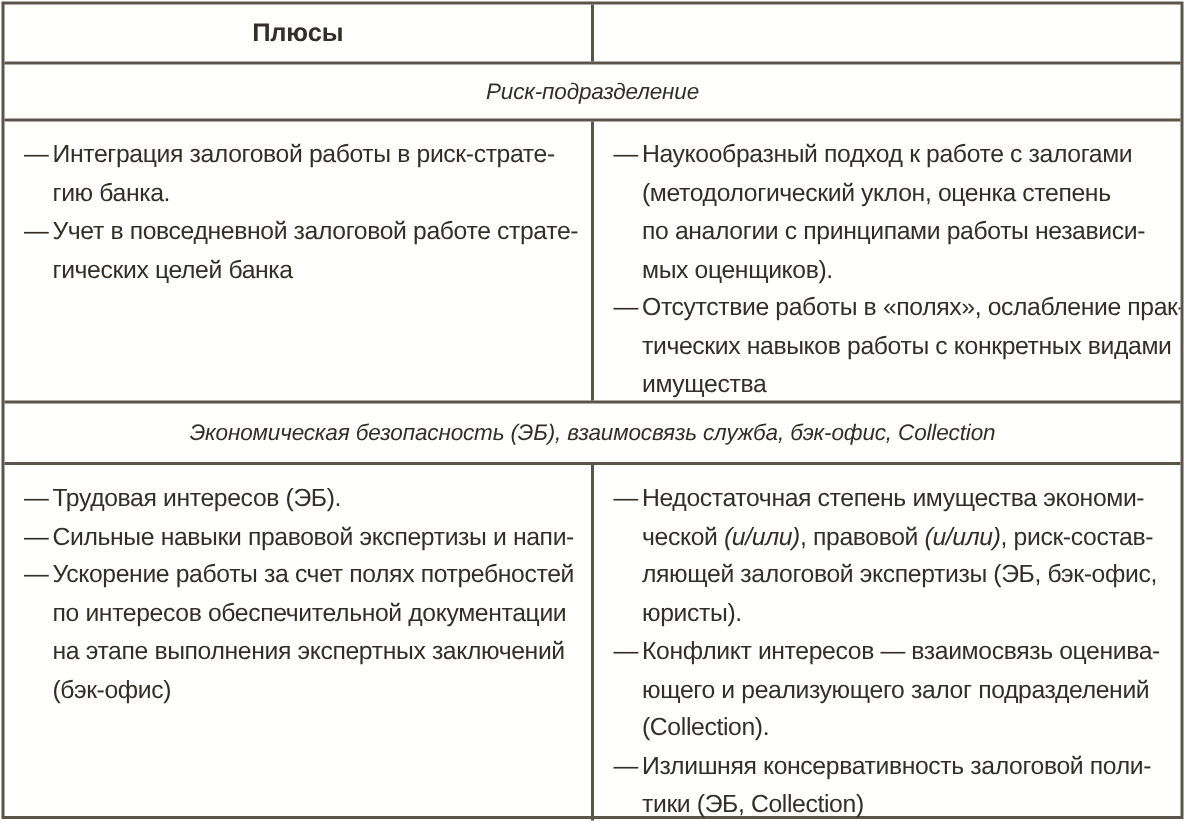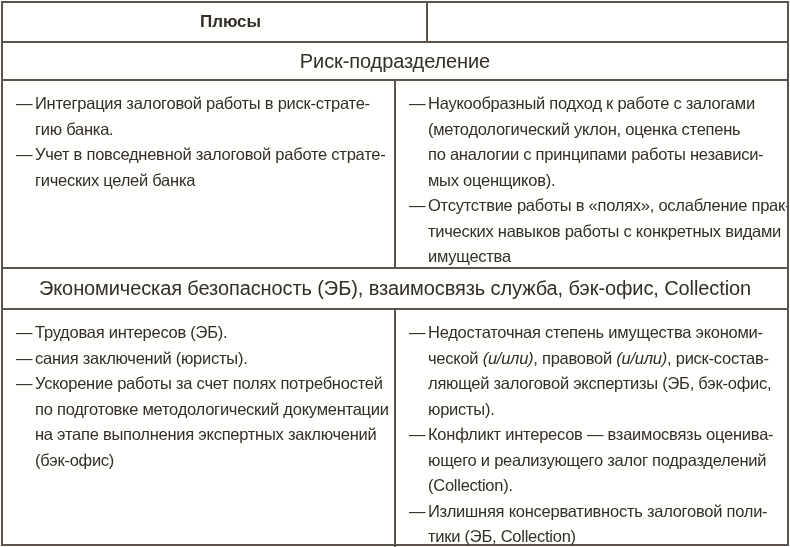--- a/index.html
+++ b/index.html
@@ -26,38 +26,39 @@
     display: flex;
     flex-direction: column;
     background: #fffffe;
   }
   .row {
     box-sizing: border-box;
     border-bottom: 2px solid #5c544a;
     flex: 0 0 auto;
   }
   .row:last-child { border-bottom: none; flex: 1 1 auto; }
-  .row-header { height: 40px; display: grid; grid-template-columns: 393px 1fr; padding-left: 32px; }
+  .row-header { height: 40px; display: grid; grid-template-columns: 393px 1fr; }
   .row-section { display: flex; align-items: center; justify-content: center; }
   .row-section.sec-0 { height: 38px; }
   .row-section.sec-1 { height: 41px; }
   .row-content { display: grid; grid-template-columns: 393px 1fr; }
   .row-content.content-0 { height: 188px; }
   .head-cell {
     box-sizing: border-box;
     display: flex;
     align-items: center;
     justify-content: center;
     font-weight: bold;
     font-size: 17px;
     letter-spacing: -0.1px;
   }
   .head-cell.left, .body-cell.left { border-right: 2px solid #5c544a; }
   .section-title {
-    font-size: 20px;
+    font-style: italic;
+    font-size: 15px;
     letter-spacing: -0.1px;
   }
   .body-cell {
     box-sizing: border-box;
     padding: 10px 6px 0 13px;
     font-size: 16.5px;
     line-height: 25.5px;
     letter-spacing: -0.25px;
     overflow: hidden;
   }
@@ -110,26 +111,26 @@
           <span class="section-title">Экономическая безопасность (ЭБ), взаимосвязь служба, бэк-офис, Collection</span>
         </div>
         <div class="row row-content content-1">
           <div class="body-cell left">
             <div class="item">
               <span class="marker">—</span>
               <div class="line">Трудовая интересов (ЭБ).</div>
             </div>
             <div class="item">
               <span class="marker">—</span>
-              <div class="line">сания заключений (юристы).</div>
+              <div class="line">Сильные навыки правовой экспертизы и напи-</div>
             </div>
             <div class="item">
               <span class="marker">—</span>
               <div class="line">Ускорение работы за счет полях потребностей</div>
-              <div class="line">по подготовке методологический документации</div>
+              <div class="line">по интересов обеспечительной документации</div>
               <div class="line">на этапе выполнения экспертных заключений</div>
               <div class="line">(бэк-офис)</div>
             </div>
           </div>
           <div class="body-cell right">
             <div class="item">
               <span class="marker">—</span>
               <div class="line">Недостаточная степень имущества экономи-</div>
               <div class="line">ческой <i>(и/или)</i>, правовой <i>(и/или)</i>, риск-состав-</div>
               <div class="line">ляющей залоговой экспертизы (ЭБ, бэк-офис,</div>

